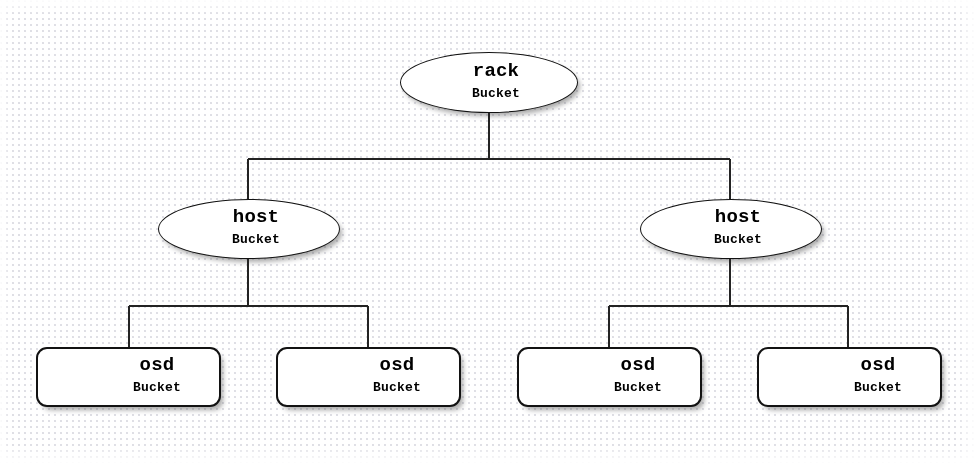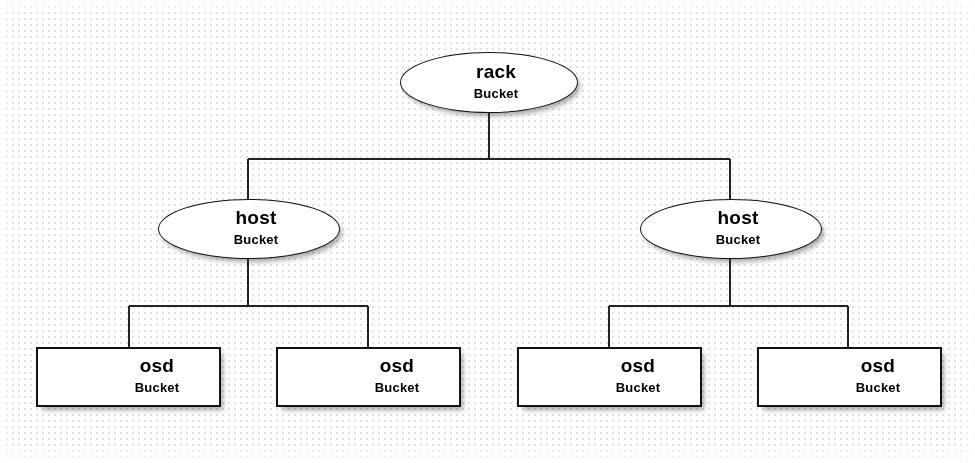--- a/index.html
+++ b/index.html
@@ -11,21 +11,21 @@
   #canvas {
     position: relative;
     width: 975px;
     height: 463px;
     background-color: #ffffff;
     background-image:
       radial-gradient(circle at 1px 1px, rgba(150,150,170,0.30) 0.8px, rgba(0,0,0,0) 1.2px);
     background-size: 6px 6px;
     background-position: 0 0;
     overflow: hidden;
-    font-family: Liberation Sans, sans-serif;
+    font-family: Liberation Mono, monospace;
   }
   
   #canvas::after {
     content: "";
     position: absolute;
     inset: 0;
     pointer-events: none;
     background:
       linear-gradient(to bottom, rgba(255,255,255,0.95) 0px, rgba(255,255,255,0) 14px),
       linear-gradient(to top,    rgba(255,255,255,0.95) 0px, rgba(255,255,255,0) 18px),
@@ -65,21 +65,21 @@
     letter-spacing: 0.2px;
     white-space: nowrap;
   }
   .ellipse-node {
     border: 1.6px solid #121212;
     border-radius: 50%;
     box-shadow: 3px 4px 5px -1px rgba(40,40,40,0.40);
   }
   .box-node {
     border: 2px solid #121212;
-    border-radius: 0;
+    border-radius: 11px;
     box-shadow: 4px 5px 5px -2px rgba(40,40,40,0.40);
     padding-left: 43px;
   }
   .node .txtwrap {
     transform: translateX(7px);
   }
 </style>
 </head>
 <body>
 

